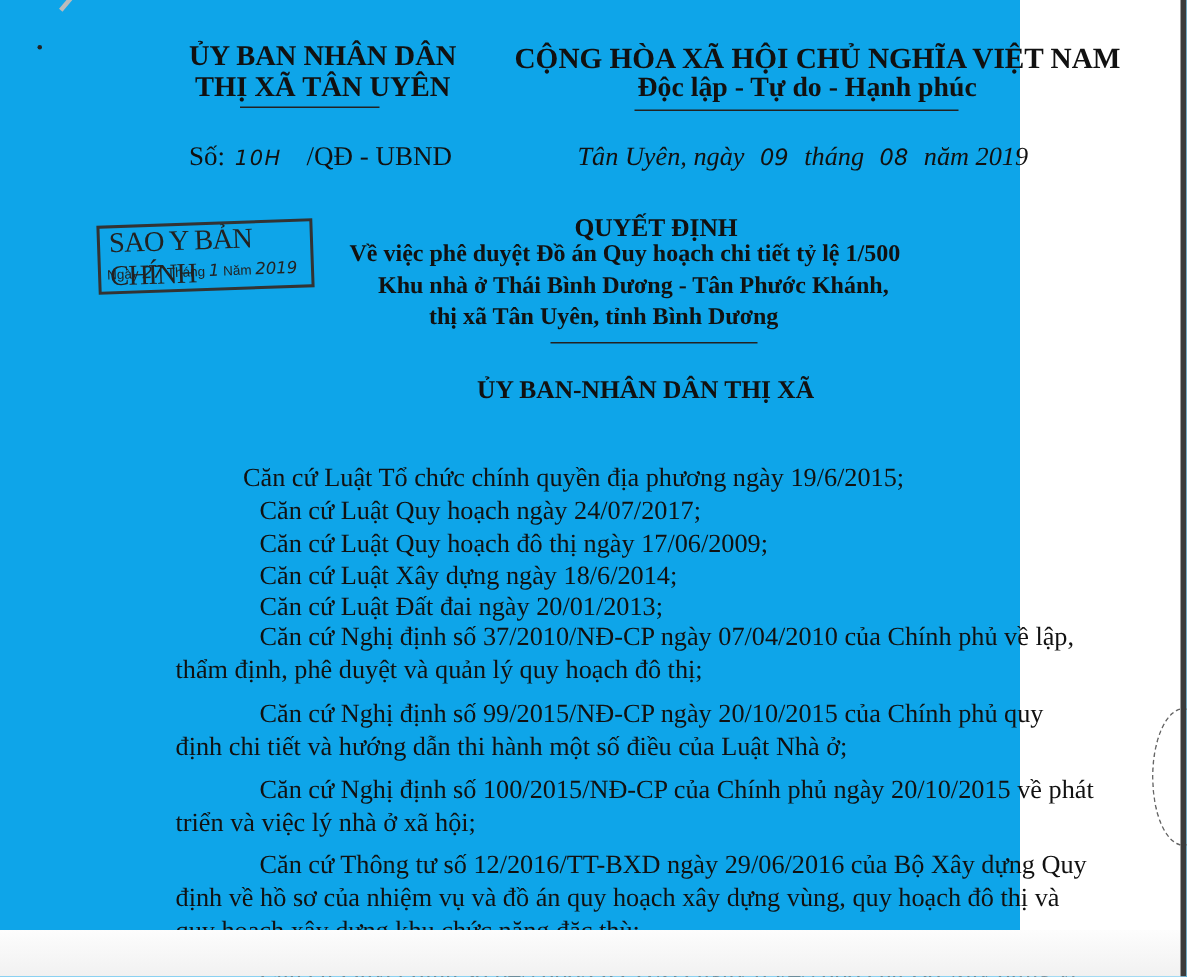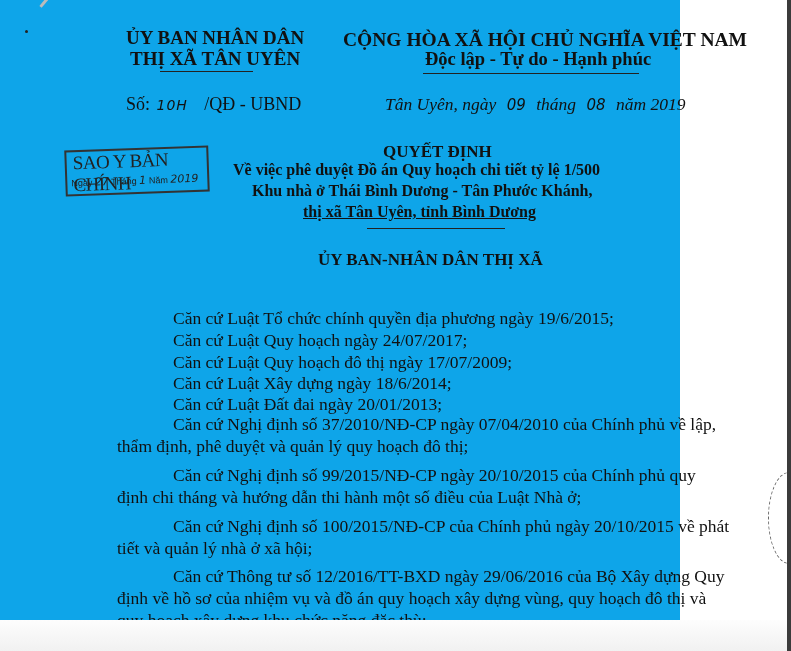--- a/index.html
+++ b/index.html
@@ -24,21 +24,21 @@
     .hdr-right2 { left: 425px; top: 49px; font-size: 18.5px; font-weight: bold; }
     .hdr-right-line { position: absolute; left: 423px; top: 73px; width: 216px; height: 1px; background: #222; }
     .so-line { left: 126px; top: 94px; font-size: 18px; }
     .so-num { font-family: "DejaVu Sans", sans-serif; font-style: italic; font-size: 14px; margin: 0 12px 16px 2px; letter-spacing: 1px; }
     .date-line { left: 385px; top: 94px; font-size: 17.5px; font-style: italic; }
     .date-line .hw { font-family: "DejaVu Sans", sans-serif; font-size: 15px; margin: 0 6px; }
     .title-qd { left: 383px; top: 142px; font-size: 17px; font-weight: bold; }
     .title-l { font-size: 16px; font-weight: bold; }
     .t1 { left: 233px; top: 161px; }
     .t2 { left: 252px; top: 182px; }
-    .t3 { left: 303px; top: 203px; text-decoration: underline; }
+    .t3 { left: 286px; top: 203px; }
     .title-line { position: absolute; left: 367px; top: 228px; width: 138px; height: 1px; background: #222; }
     .ubnd { left: 318px; top: 250px; font-size: 17px; font-weight: bold; }
     .stamp {
       position: absolute; left: 65px; top: 148px; width: 140px; height: 42px;
       border: 2px solid #333; transform: rotate(-2deg);
       font-family: "Liberation Serif", serif; color: #222;
     }
     .stamp-title { position: absolute; left: 6px; top: 0px; font-size: 19px; letter-spacing: -0.5px; }
     .stamp-sub { position: absolute; left: 4px; top: 24px; font-size: 9px; font-family: "Liberation Sans", sans-serif; }
     .stamp-sub .hw { font-family: "DejaVu Sans", sans-serif; font-style: italic; font-size: 11px; }
@@ -100,31 +100,31 @@
 
   <div class="abs title-qd">QUYẾT ĐỊNH</div>
   <div class="abs title-l t1">Về việc phê duyệt Đồ án Quy hoạch chi tiết tỷ lệ 1/500</div>
   <div class="abs title-l t2">Khu nhà ở Thái Bình Dương - Tân Phước Khánh,</div>
   <div class="abs title-l t3">thị xã Tân Uyên, tỉnh Bình Dương</div>
   <div class="title-line"></div>
 
   <div class="abs ubnd">ỦY BAN-NHÂN DÂN THỊ XÃ</div>
 
   <div id="body-lines">
-      <div class="abs body-text" style="left: 173px; top: 307px;">Căn cứ Luật Tổ chức chính quyền địa phương ngày 19/6/2015;</div>
+      <div class="abs body-text" style="left: 162px; top: 307px;">Căn cứ Luật Tổ chức chính quyền địa phương ngày 19/6/2015;</div>
       <div class="abs body-text" style="left: 173px; top: 329px;">Căn cứ Luật Quy hoạch ngày 24/07/2017;</div>
-      <div class="abs body-text" style="left: 173px; top: 351px;">Căn cứ Luật Quy hoạch đô thị ngày 17/07/2009;</div>
+      <div class="abs body-text" style="left: 173px; top: 351px;">Căn cứ Luật Quy hoạch đô thị ngày 17/06/2009;</div>
       <div class="abs body-text" style="left: 173px; top: 372px;">Căn cứ Luật Xây dựng ngày 18/6/2014;</div>
       <div class="abs body-text" style="left: 173px; top: 393px;">Căn cứ Luật Đất đai ngày 20/01/2013;</div>
       <div class="abs body-text" style="left: 173px; top: 413px;">Căn cứ Nghị định số 37/2010/NĐ-CP ngày 07/04/2010 của Chính phủ về lập,</div>
       <div class="abs body-text" style="left: 117px; top: 435px;">thẩm định, phê duyệt và quản lý quy hoạch đô thị;</div>
       <div class="abs body-text" style="left: 173px; top: 464px;">Căn cứ Nghị định số 99/2015/NĐ-CP ngày 20/10/2015 của Chính phủ quy</div>
-      <div class="abs body-text" style="left: 117px; top: 486px;">định chi tháng và hướng dẫn thi hành một số điều của Luật Nhà ở;</div>
+      <div class="abs body-text" style="left: 117px; top: 486px;">định chi tiết và hướng dẫn thi hành một số điều của Luật Nhà ở;</div>
       <div class="abs body-text" style="left: 173px; top: 515px;">Căn cứ Nghị định số 100/2015/NĐ-CP của Chính phủ ngày 20/10/2015 về phát</div>
-      <div class="abs body-text" style="left: 117px; top: 537px;">tiết và quản lý nhà ở xã hội;</div>
+      <div class="abs body-text" style="left: 117px; top: 537px;">triển và việc lý nhà ở xã hội;</div>
       <div class="abs body-text" style="left: 173px; top: 565px;">Căn cứ Thông tư số 12/2016/TT-BXD ngày 29/06/2016 của Bộ Xây dựng Quy</div>
       <div class="abs body-text" style="left: 117px; top: 587px;">định về hồ sơ của nhiệm vụ và đồ án quy hoạch xây dựng vùng, quy hoạch đô thị và</div>
       <div class="abs body-text" style="left: 117px; top: 609px;">quy hoạch xây dựng khu chức năng đặc thù;</div>
       <div class="abs body-text" style="left: 173px; top: 637px;">Căn cứ Quyết định số 04/2008/QĐ-BXD ngày 03/4/2008 của Bộ Xây dựng về</div>
     </div>
 
   <div class="seal"></div>
 
   <div class="bottom-shade"></div>
 </div>

